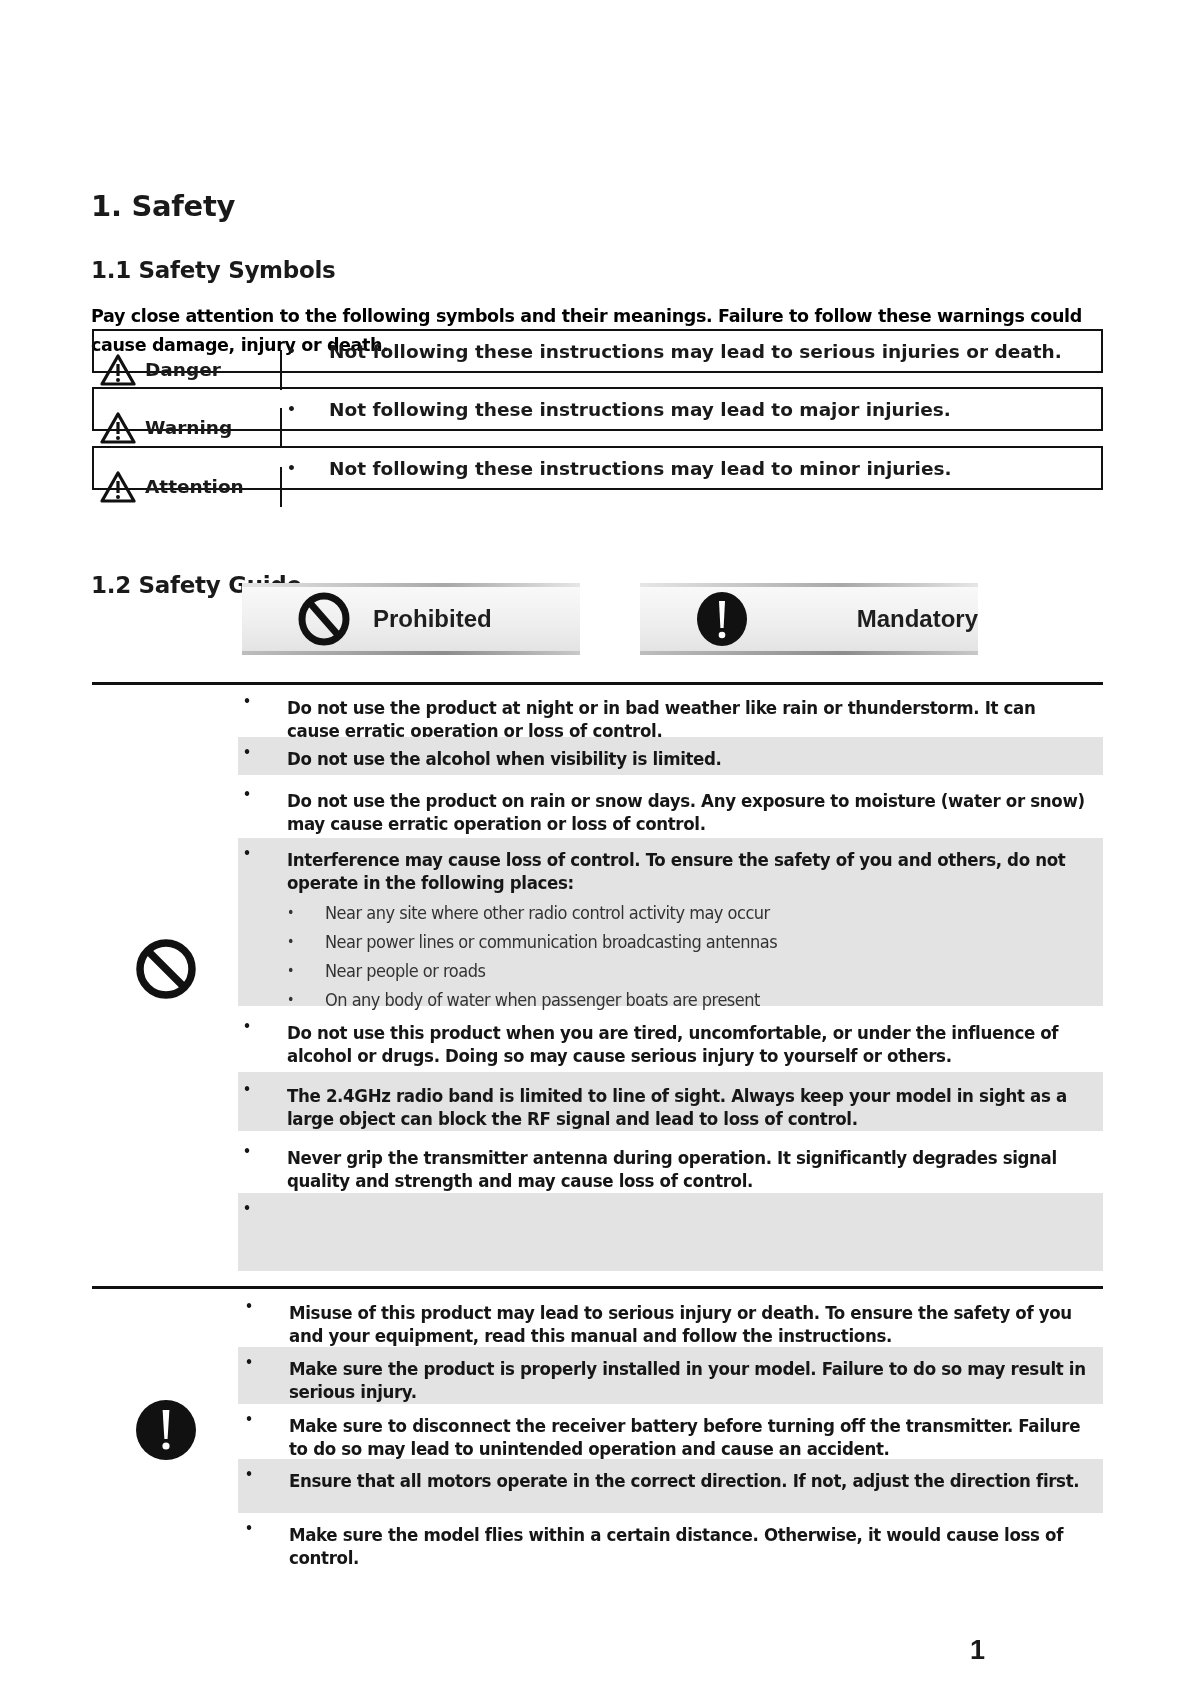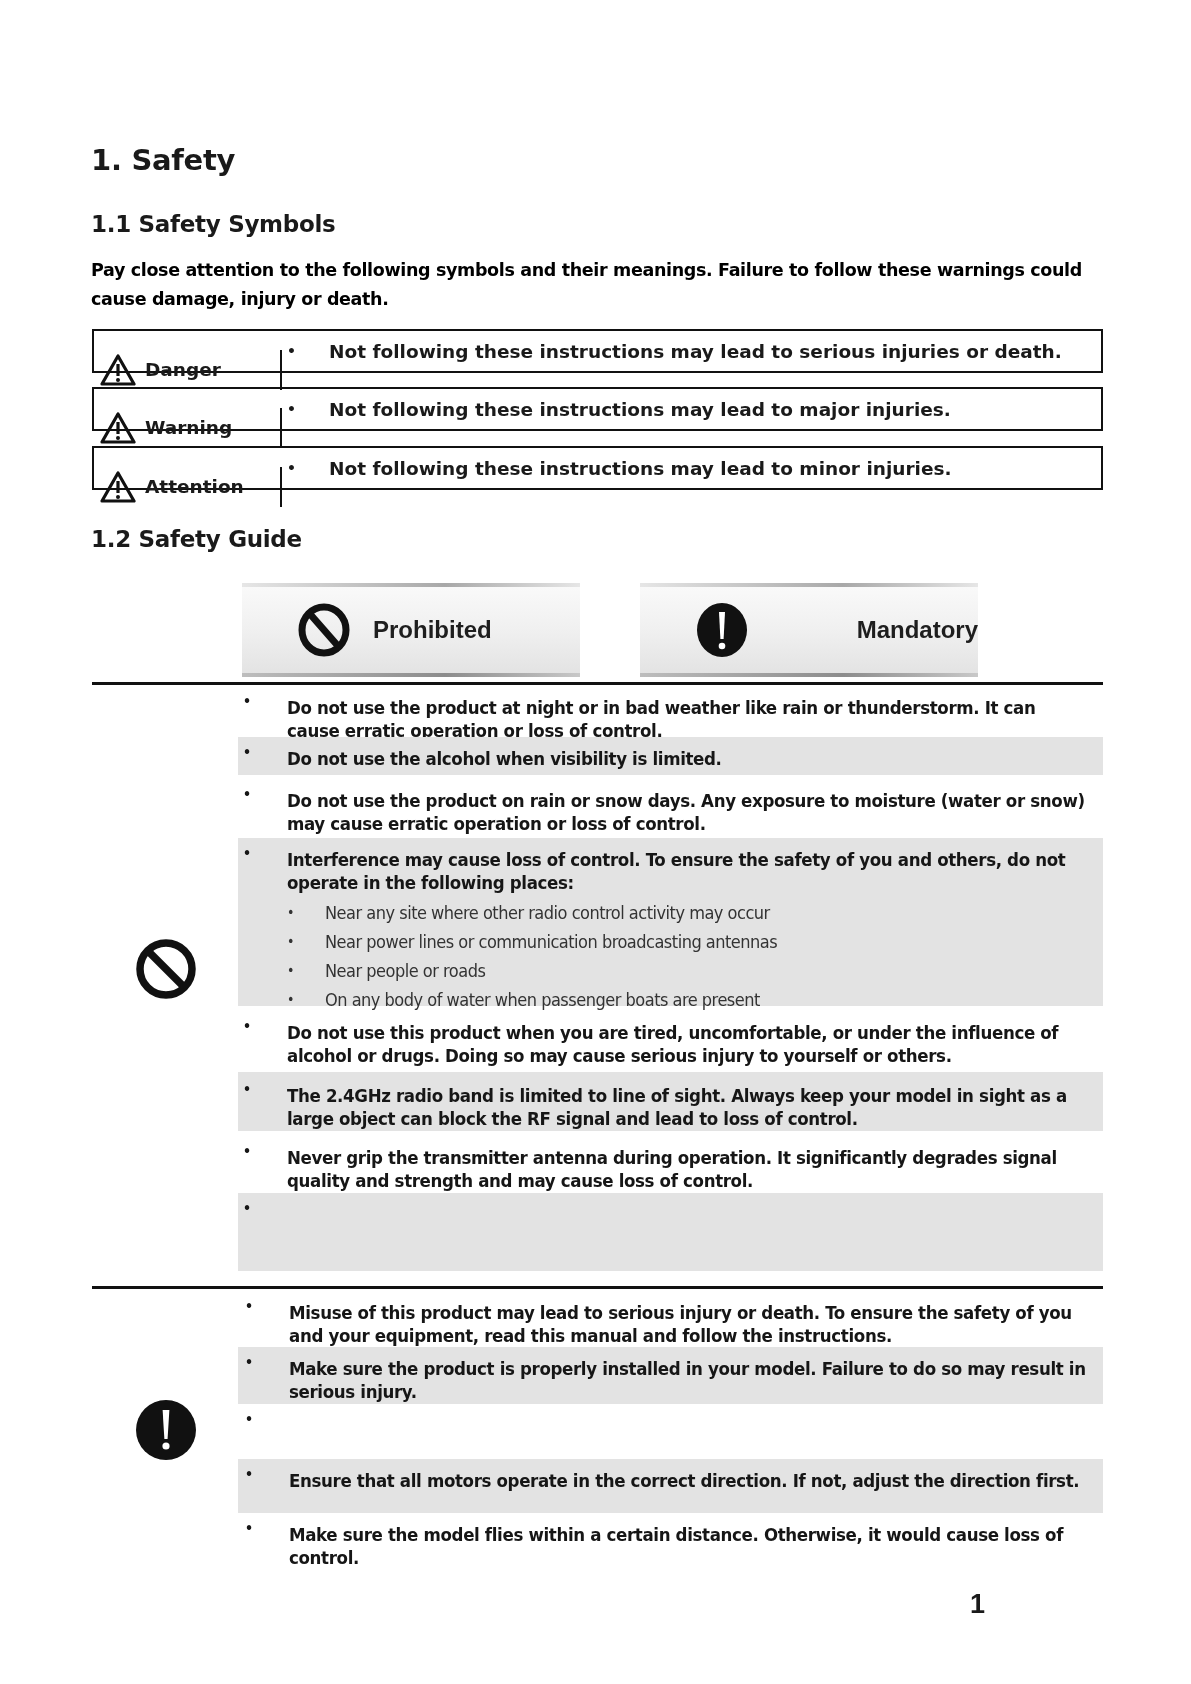--- a/index.html
+++ b/index.html
@@ -1,40 +1,40 @@
 <!DOCTYPE html>
 <html><head>
   <meta charset="utf-8">
   <style>
     html, body { margin: 0; padding: 0; background: #ffffff; }
     body {
       width: 1191px; height: 1684px; position: relative; overflow: hidden;
       font-family: "DejaVu Sans", sans-serif; color: #1a1a1a;
     }
-    .abs { position: absolute; }
+    .abs { position: absolute; margin-top: 46px; }
     .h1 { left: 91px; top: 143px; font-size: 29px; font-weight: bold; letter-spacing: -0.3px; }
     .h2 { left: 91px; font-size: 23px; font-weight: bold; letter-spacing: -0.3px; }
     .intro {
       left: 91px; top: 256px; width: 1020px; font-size: 17.5px; line-height: 29px;
       color: #000000; font-weight: bold; font-family: "DejaVu Sans", sans-serif;
       letter-spacing: -0.35px;
     }
     .sym-row {
       position: absolute; left: 92px; width: 1011px; height: 44px;
       border: 2px solid #111; box-sizing: border-box; display: flex; align-items: center;
     }
     .sym-label {
       width: 188px; height: 100%; border-right: 2px solid #111; box-sizing: border-box;
       display: flex; align-items: center; padding-left: 6px; font-weight: bold; font-size: 18.5px; margin-top: 37px;
     }
     .sym-label svg { width: 36px; height: 34px; margin-right: 9px; }
     .sym-text { display: flex; align-items: center; font-weight: bold; font-size: 18.5px; }
     .sym-bullet { width: 42px; text-align: left; padding-left: 5px; font-size: 14px; }
     .guide-btn {
-      position: absolute; top: 583px; width: 338px; height: 94px;
+      position: absolute; top: 583px; width: 338px; height: 72px;
       background: linear-gradient(to bottom, #fafafa 0%, #f0f0f0 50%, #e2e2e2 100%);
       box-sizing: border-box; display: flex; align-items: center;
       font-family: "Liberation Sans", sans-serif; font-weight: bold; font-size: 24px; color: #1e1e1e;
     }
     .guide-btn::before {
       content: ""; position: absolute; left: 0; right: 0; top: 0; height: 4px;
       background: linear-gradient(to right, #e6e6e6, #a8a8a8 60%, #e6e6e6);
     }
     .guide-btn::after {
       content: ""; position: absolute; left: 0; right: 0; bottom: 0; height: 4px;
@@ -204,20 +204,21 @@
   <div class="item" style="top:1291px; height:56px; padding-left:2px;">
     <span class="bullet">•</span>
     <span class="body">Misuse of this product may lead to serious injury or death. To ensure the safety of you and your equipment, read this manual and follow the instructions.</span>
   </div>
   <div class="item shaded" style="top:1347px; height:57px; padding-left:2px;">
     <span class="bullet">•</span>
     <span class="body">Make sure the product is properly installed in your model. Failure to do so may result in serious injury.</span>
   </div>
   <div class="item" style="top:1404px; height:55px; padding-left:2px;">
     <span class="bullet">•</span>
+    <span class="body">Make sure to disconnect the receiver battery before turning off the transmitter. Failure to do so may lead to unintended operation and cause an accident.</span>
   </div>
   <div class="item shaded" style="top:1459px; height:54px; padding-left:2px;">
     <span class="bullet">•</span>
     <span class="body">Ensure that all motors operate in the correct direction. If not, adjust the direction first.</span>
   </div>
   <div class="item" style="top:1513px; height:56px; padding-left:2px;">
     <span class="bullet">•</span>
     <span class="body">Make sure the model flies within a certain distance. Otherwise, it would cause loss of control.</span>
   </div>
 </div>

